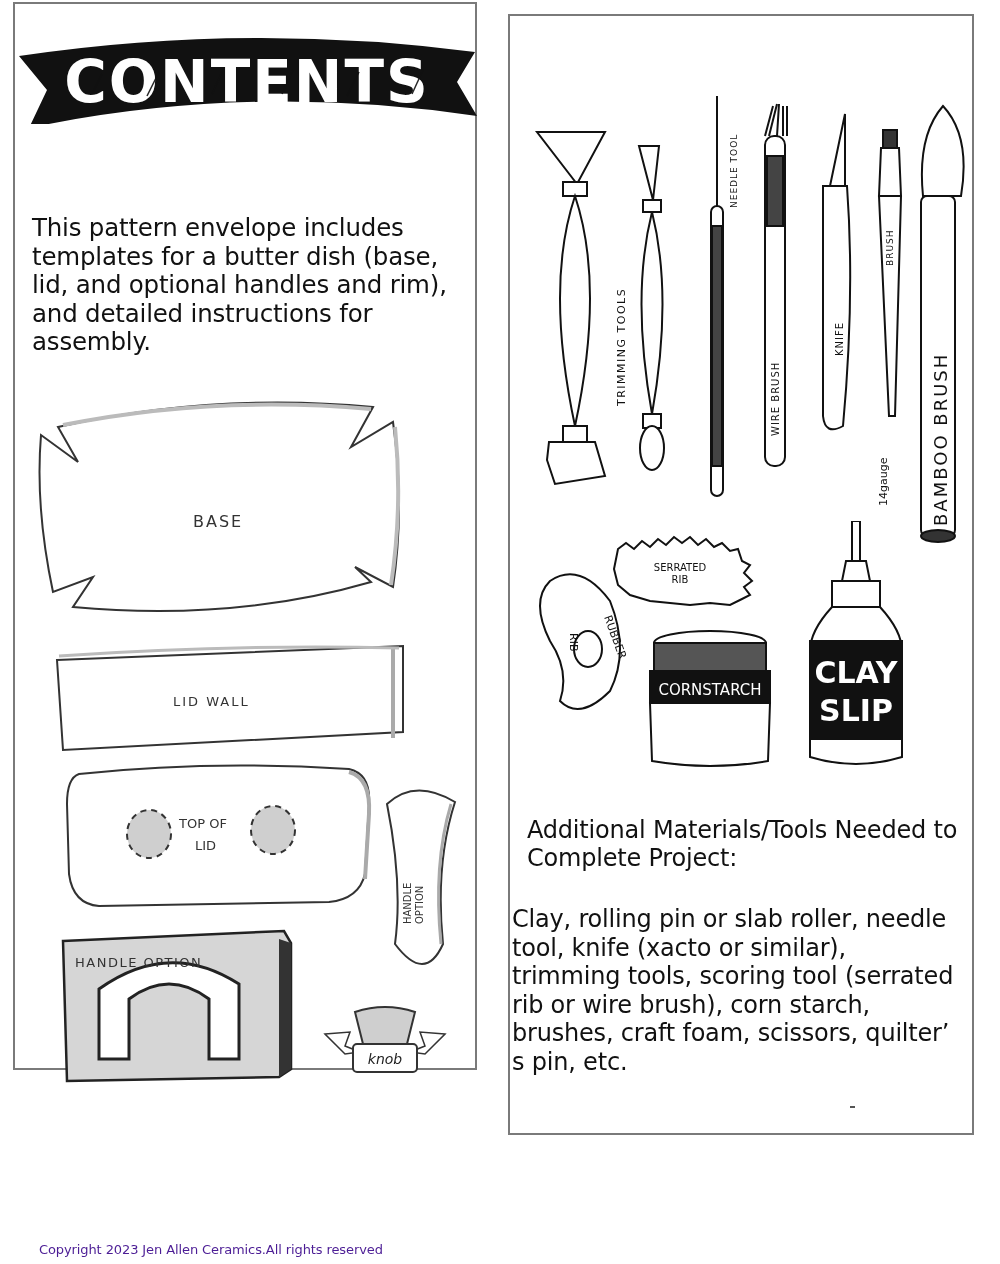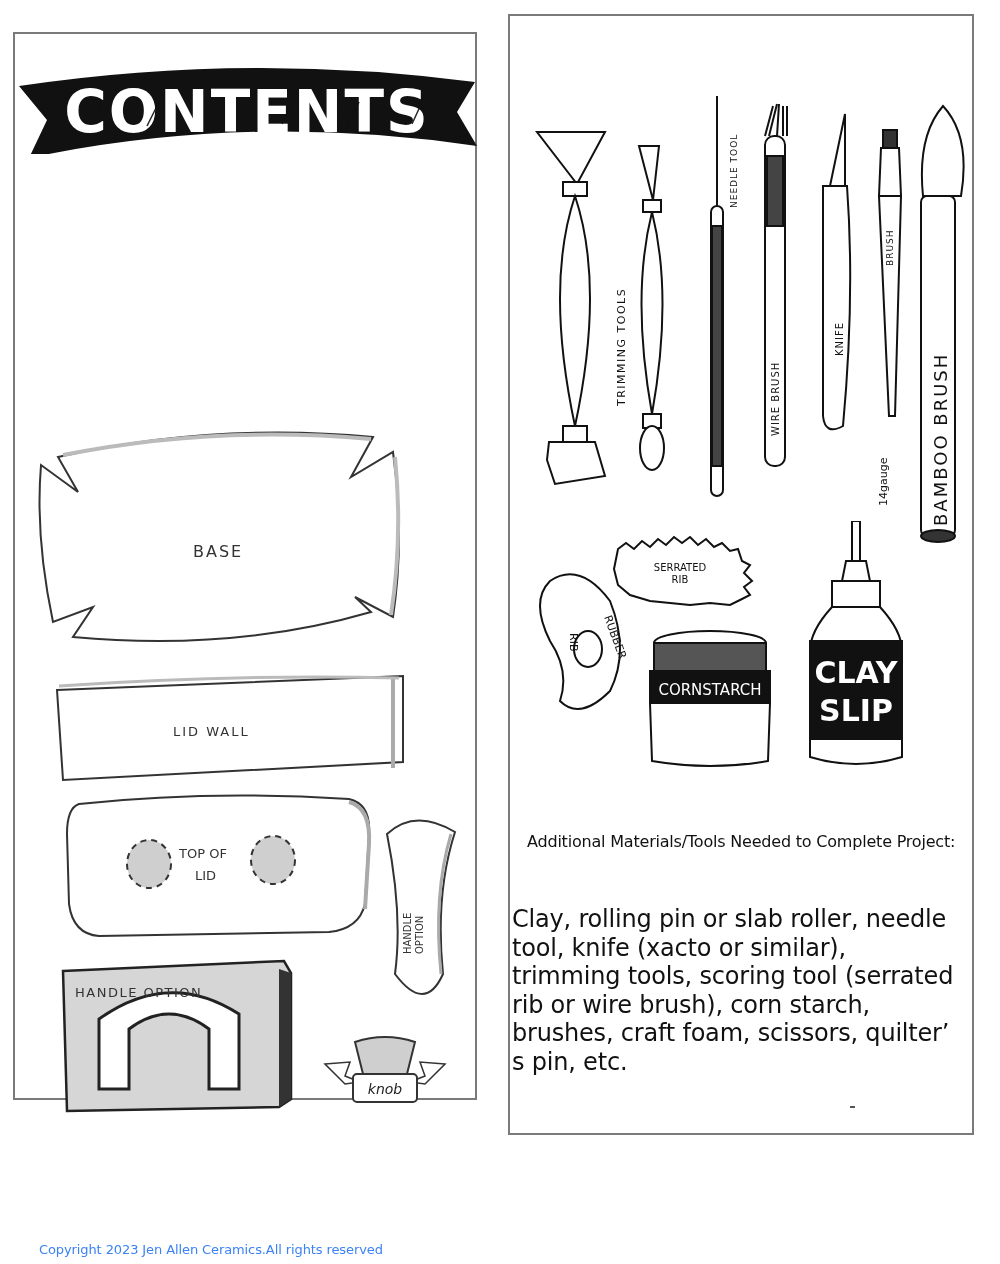--- a/index.html
+++ b/index.html
@@ -1,48 +1,49 @@
 <!DOCTYPE html>
 <html><head>
 <meta charset="utf-8">
 <style>
   html, body { margin: 0; padding: 0; background: #ffffff; }
   body { width: 1000px; height: 1264px; position: relative; overflow: hidden;
          font-family: "DejaVu Sans", sans-serif; color: #111; }
   .panel { position: absolute; border: 2px solid #7a7a7a; box-sizing: border-box; background: #fff; }
-  #left-panel { left: 13px; top: 32px; width: 464px; height: 1068px; }
+  #left-panel { left: 13px; top: 2px; width: 464px; height: 1068px; }
   #right-panel { left: 508px; top: 14px; width: 466px; height: 1121px; }
   .banner { position: absolute; left: 2px; top: 20px; width: 460px; height: 100px; }
   .item-title { position: absolute; left: 17px; top: 155px; font-size: 23px; letter-spacing: -0.3px; }
   .item-desc { position: absolute; left: 17px; top: 210px; width: 440px; font-size: 24.5px; line-height: 28.5px; letter-spacing: -0.2px; }
   .art { position: absolute; }
-  .materials-heading { position: absolute; left: 17px; top: 800px; width: 440px; font-size: 16px; line-height: 28px; letter-spacing: -0.2px; margin-top: 12px; }
+  .materials-heading { position: absolute; left: 17px; top: 800px; width: 440px; font-size: 24px; line-height: 28px; letter-spacing: -0.2px; }
   .materials-list { position: absolute; left: 2px; top: 889px; width: 445px; font-size: 24px; line-height: 28.5px; letter-spacing: -0.2px; }
   .tiny-mark { position: absolute; left: 340px; top: 1090px; width: 5px; height: 2px; background: #555; }
-  .copyright { position: absolute; left: 39px; top: 1242px; font-size: 13px; color: #3b82f6; letter-spacing: -0.1px; }
+  .copyright { position: absolute; left: 39px; top: 1242px; font-size: 13px; color: #4c1d95; letter-spacing: -0.1px; }
   svg text { font-family: "DejaVu Sans", sans-serif; }
 </style>
 </head>
 <body>
 
 <div id="left-panel" class="panel">
 
   <svg class="banner" viewBox="0 0 460 100">
     <path d="M2,32 Q230,-2 458,28 L440,58 L460,92 Q230,58 12,104 L30,66 Z" fill="#111"></path>
     <text x="230" y="78" text-anchor="middle" font-size="58" font-weight="bold" fill="#fff" letter-spacing="2">CONTENTS</text>
     <g stroke="#111" stroke-width="1.5" opacity="0.9">
       <line x1="75" y1="70" x2="85" y2="50"></line>
         <line x1="130" y1="72" x2="142" y2="48"></line>
       <line x1="195" y1="70" x2="205" y2="48"></line>
         <line x1="265" y1="70" x2="276" y2="46"></line>
       <line x1="330" y1="72" x2="342" y2="48"></line>
         <line x1="395" y1="70" x2="406" y2="46"></line>
     </g>
   </svg>
 
+  <div class="item-desc">This pattern envelope includes templates for a butter dish (base, lid, and optional handles and rim), and detailed instructions for assembly.</div>
 
   <svg class="art" style="left:18px;top:393px;width:380px;height:220px;" viewBox="0 0 380 220">
     <path d="M25,30 Q180,-5 340,10 L318,50 L360,25 Q372,110 360,190 L322,170 L338,185 Q200,225 40,210 L60,180 L20,195 Q2,110 8,38 L45,65 Z" fill="#fff" stroke="#333" stroke-width="2"></path>
     <path d="M30,28 Q180,-2 338,12" fill="none" stroke="#bbb" stroke-width="4"></path>
     <path d="M362,30 Q370,110 358,188" fill="none" stroke="#bbb" stroke-width="4"></path>
     <text x="160" y="130" font-size="16" fill="#333" letter-spacing="2">BASE</text>
   </svg>
 
   <svg class="art" style="left:38px;top:640px;width:360px;height:110px;" viewBox="0 0 360 110">
     <path d="M4,16 L350,2 L350,88 L10,106 Z" fill="#fff" stroke="#333" stroke-width="2"></path>

